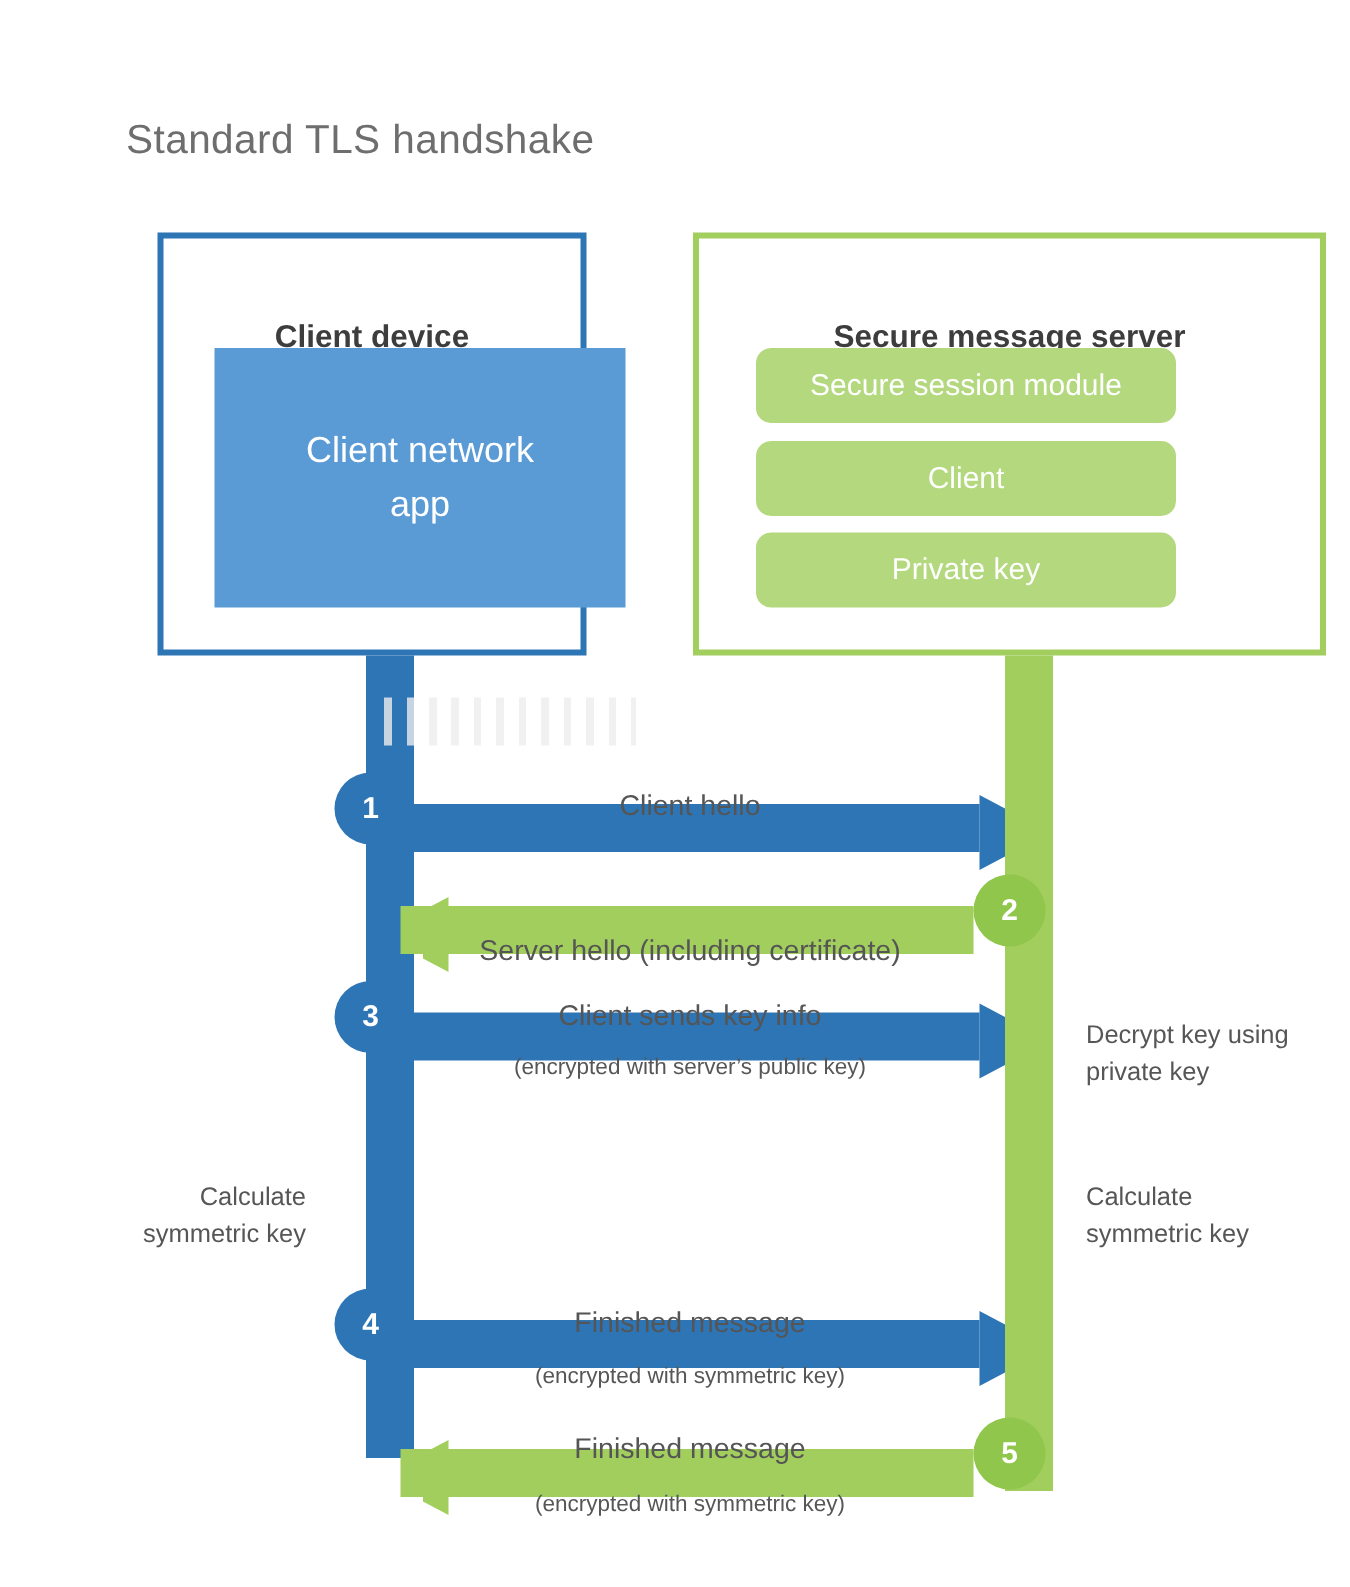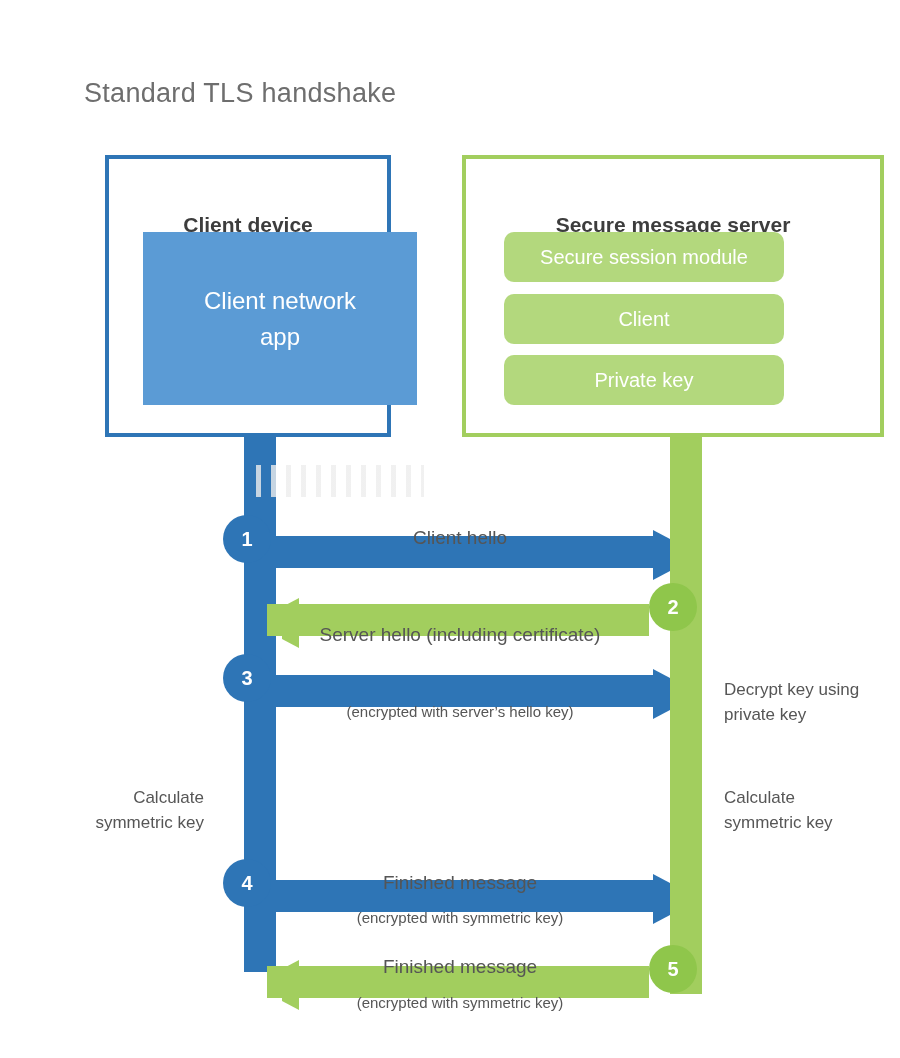--- a/index.html
+++ b/index.html
@@ -119,21 +119,22 @@
   <div class="msg" style="top:479px;">Client hello</div>
 
   <div class="aline green" style="left:235px;top:572px;width:382px;"></div>
   <div class="ahead left green" style="left:218px;top:566px;"></div>
   <div class="badge green" style="left:617px;top:551px;">2</div>
   <div class="msg" style="top:532px;margin-top:44px;">Server hello (including certificate)</div>
 
   <div class="aline blue" style="left:239px;top:643px;width:382px;"></div>
   <div class="ahead right blue" style="left:621px;top:637px;"></div>
   <div class="badge blue" style="left:191px;top:622px;">3</div>
-  <div class="submsg" style="top:655px;">(encrypted with server’s hello key)</div>
+  <div class="msg" style="top:619px;">Client sends key info</div>
+  <div class="submsg" style="top:655px;">(encrypted with server’s public key)</div>
   <div class="note right" style="top:630px;">Decrypt key using
 private key</div>
 
   <div class="note left" style="top:738px;">Calculate
 symmetric key</div>
   <div class="note right" style="top:738px;">Calculate
 symmetric key</div>
 
   <div class="aline blue" style="left:239px;top:848px;width:382px;"></div>
   <div class="ahead right blue" style="left:621px;top:842px;"></div>

